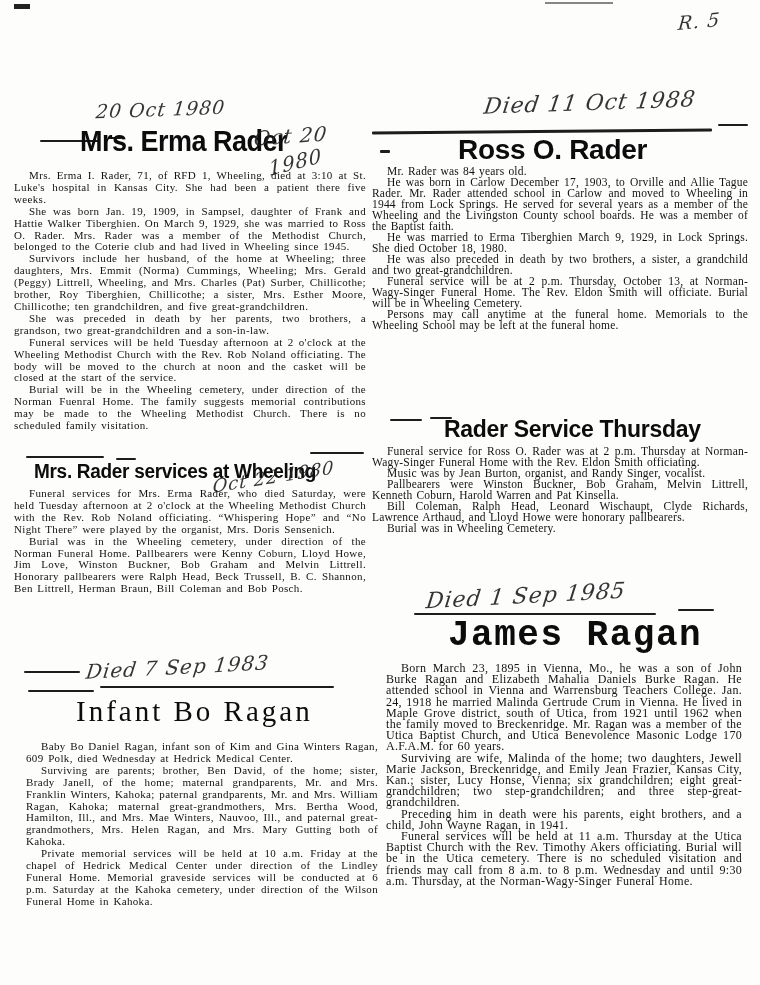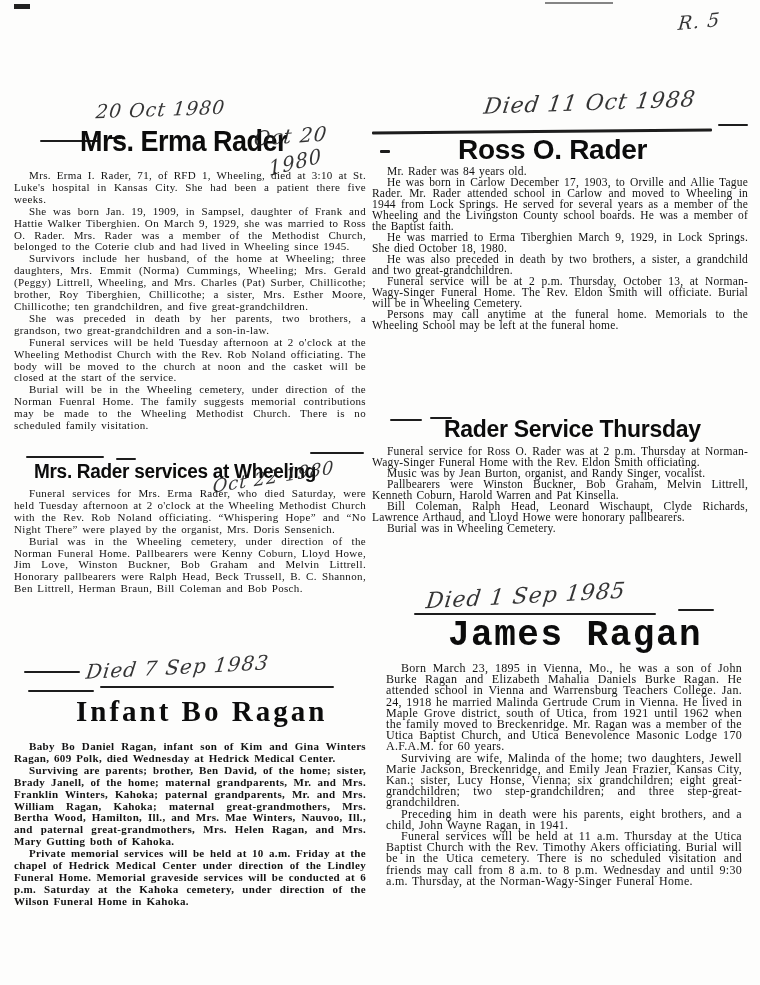--- a/index.html
+++ b/index.html
@@ -11,21 +11,21 @@
   .rule{position:absolute;background:#1d1d1d;height:2px;border-radius:1px;}
   .speck{position:absolute;background:#222;}
   .hw{
     position:absolute;font-family:"DejaVu Serif",serif;font-style:italic;
     color:#1f1f1f;white-space:nowrap;opacity:.9;letter-spacing:1px;
   }
   .hl{position:absolute;margin:0;color:#0c0c0c;white-space:nowrap;}
   .hl-sans-xl{font-family:"Liberation Sans",sans-serif;font-weight:700;font-size:27px;letter-spacing:-0.5px;transform:scaleY(1.08);}
   .hl-sans-lg{font-family:"Liberation Sans",sans-serif;font-weight:700;font-size:19px;letter-spacing:-0.3px;transform:scaleY(1.1);}
   .hl-sans-md{font-family:"Liberation Sans",sans-serif;font-weight:700;font-size:23px;letter-spacing:-0.3px;}
-  .hl-serif-xl{font-family:"Liberation Serif",serif;font-weight:700;font-size:29px;letter-spacing:3px;}
+  .hl-serif-xl{font-family:"Liberation Serif",serif;font-weight:400;font-size:29px;letter-spacing:3px;}
   .hl-serif-xxl{font-family:Liberation Mono, monospace;font-weight:700;font-size:36px;letter-spacing:1.5px;}
   .body{position:absolute;text-align:justify;}
   .body p{margin:0;text-indent:15px;}
   .body-a{font-size:11px;line-height:11.9px;letter-spacing:0.35px;word-spacing:1.5px;}
   .body-b{font-size:11.5px;line-height:11px;letter-spacing:0.2px;word-spacing:1px;}
   .body-c{font-size:12px;line-height:11.2px;letter-spacing:0.3px;word-spacing:1px;}
 </style>
 </head>
 <body>
 
@@ -64,21 +64,21 @@
       <p>Burial was in the Wheeling cemetery, under direction of the Norman Funeral Home. Pallbearers were Kenny Coburn, Lloyd Howe, Jim Love, Winston Buckner, Bob Graham and Melvin Littrell. Honorary pallbearers were Ralph Head, Beck Trussell, B. C. Shannon, Ben Littrell, Herman Braun, Bill Coleman and Bob Posch.</p>
     </div>
   </section>
 
   <section class="article" style="left:14px;top:655px;width:352px;height:330px;">
     <div class="rule" style="left:10px;top:16px;width:56px;height:1.5px;"></div>
     <div class="hw" style="left:72px;top:0px;font-size:20px;transform:rotate(-3deg) skewX(-10deg);">Died 7 Sep 1983</div>
     <div class="rule" style="left:86px;top:31px;width:234px;height:1.5px;"></div>
     <div class="rule" style="left:14px;top:35px;width:66px;"></div>
     <h2 class="hl hl-serif-xl" style="left:62px;top:40px;">Infant Bo Ragan</h2>
-    <div class="body body-a" style="left:0;top:86px;width:352px;font-weight:bold;">
+    <div class="body body-a" style="left:12px;top:86px;width:352px;">
       <p>Baby Bo Daniel Ragan, infant son of Kim and Gina Winters Ragan, 609 Polk, died Wednesday at Hedrick Medical Center.</p>
       <p>Surviving are parents; brother, Ben David, of the home; sister, Brady Janell, of the home; maternal grandparents, Mr. and Mrs. Franklin Winters, Kahoka; paternal grandparents, Mr. and Mrs. William Ragan, Kahoka; maternal great-grandmothers, Mrs. Bertha Wood, Hamilton, Ill., and Mrs. Mae Winters, Nauvoo, Ill., and paternal great-grandmothers, Mrs. Helen Ragan, and Mrs. Mary Gutting both of Kahoka.</p>
       <p>Private memorial services will be held at 10 a.m. Friday at the chapel of Hedrick Medical Center under direction of the Lindley Funeral Home. Memorial graveside services will be conducted at 6 p.m. Saturday at the Kahoka cemetery, under direction of the Wilson Funeral Home in Kahoka.</p>
     </div>
   </section>
 
   <section class="article" style="left:372px;top:88px;width:376px;height:330px;">
     <div class="hw" style="left:112px;top:2px;font-size:22px;transform:rotate(-2deg) skewX(-10deg);">Died 11 Oct 1988</div>
     <div class="rule" style="left:0px;top:42px;width:340px;height:2.5px;transform:rotate(-0.5deg);"></div>
     <div class="rule" style="left:346px;top:36px;width:30px;"></div>

